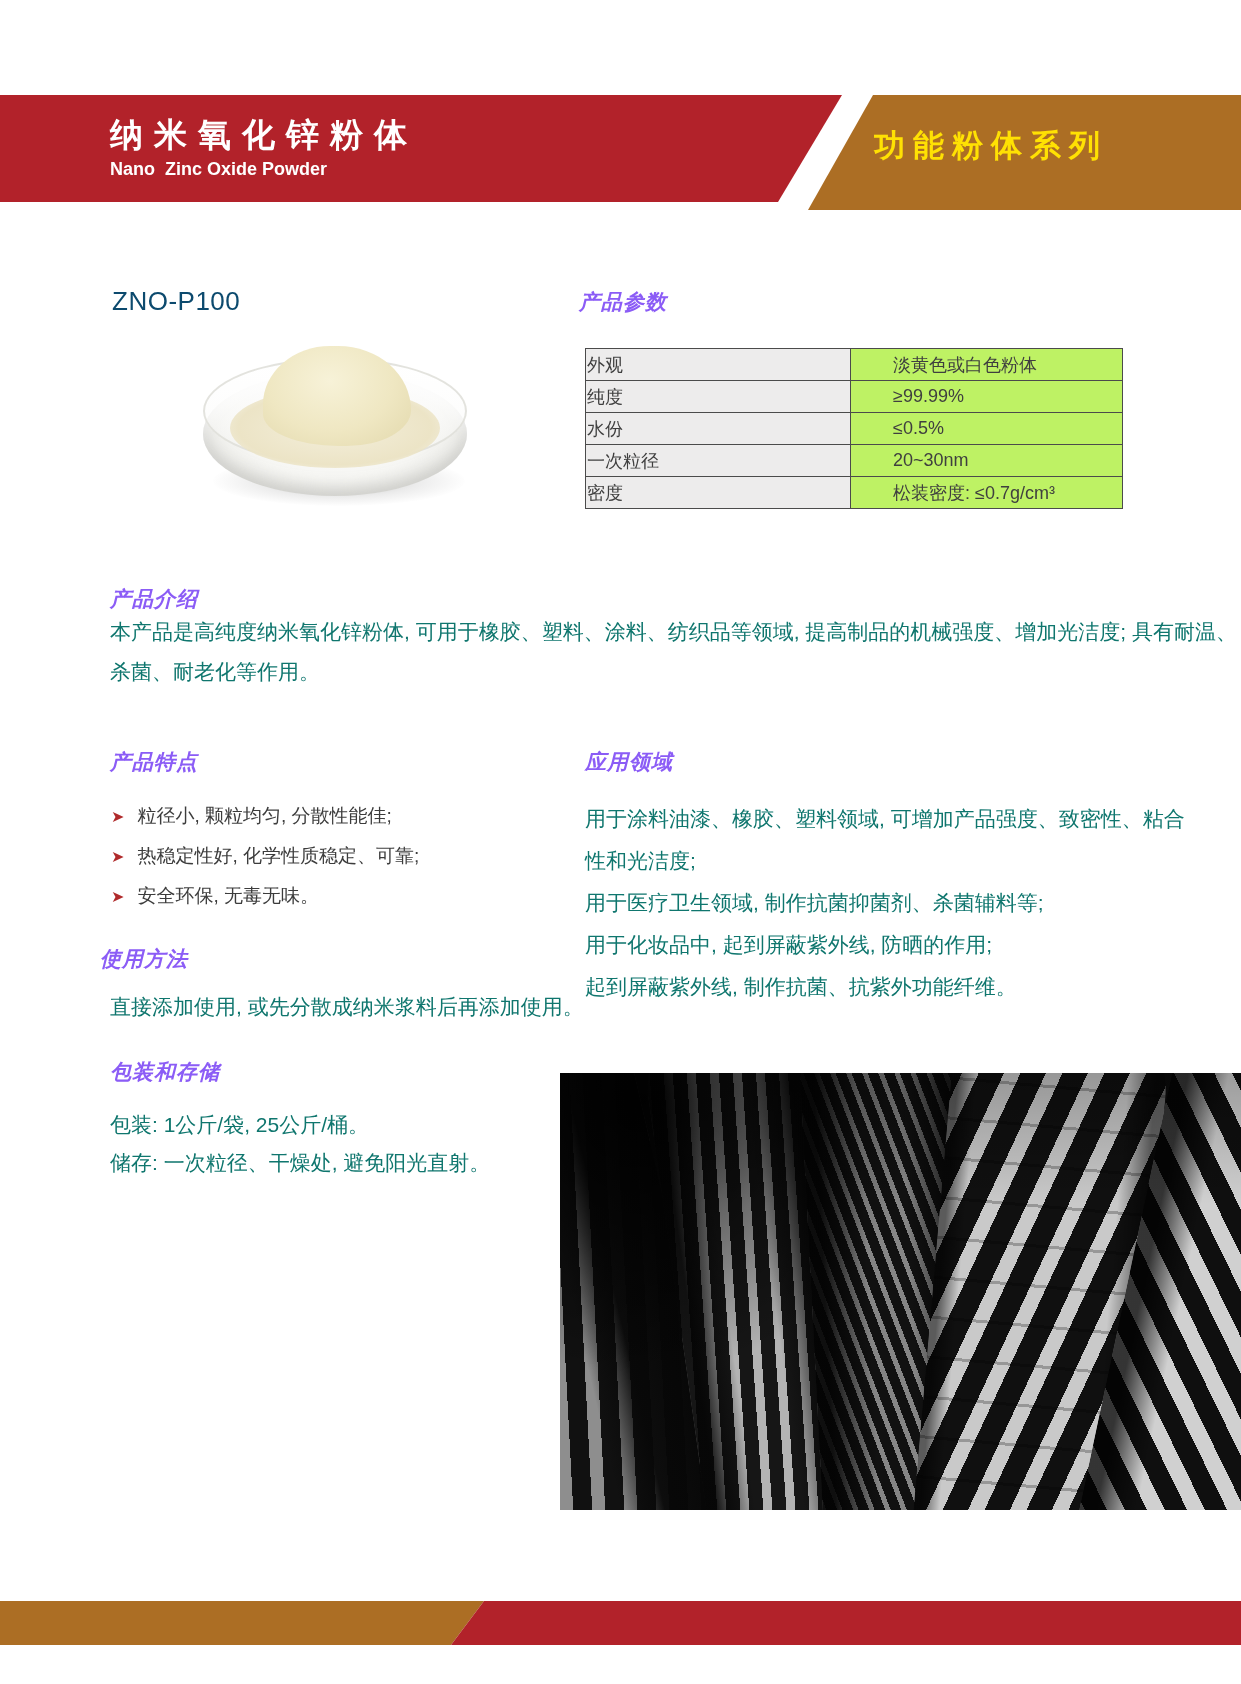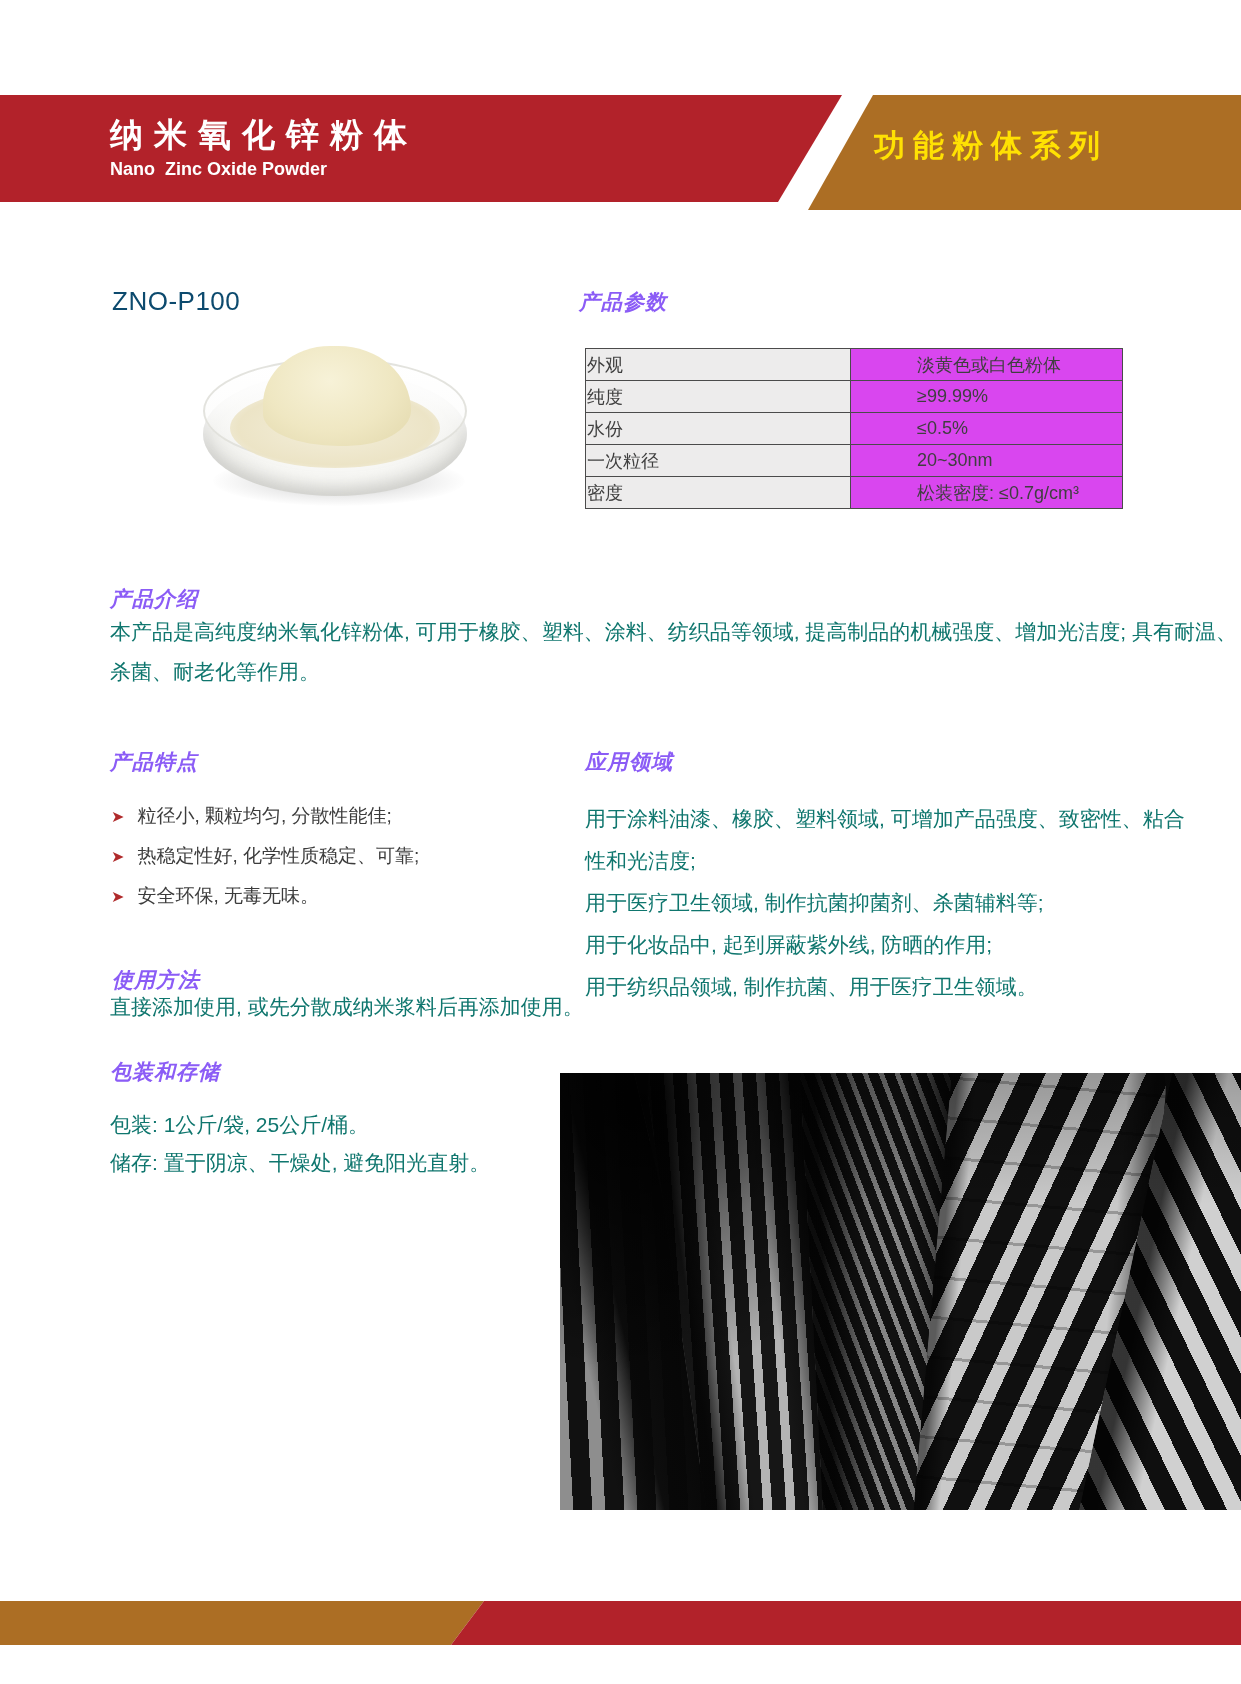--- a/index.html
+++ b/index.html
@@ -30,21 +30,21 @@
     box-shadow:inset 0 0 0 2px rgba(222,222,216,.85);}
   .powder-base{position:absolute;left:45px;top:58px;width:210px;height:80px;border-radius:50%;
     background:radial-gradient(ellipse,#f4efdc 0%,#ece4c6 65%,rgba(236,228,198,0) 100%);}
   .powder{position:absolute;left:78px;top:16px;width:148px;height:100px;
     border-radius:48% 52% 46% 54% / 62% 68% 38% 34%;
     background:radial-gradient(ellipse at 45% 35%,#f7f2d8 0%,#efe7c2 55%,#e2d8ac 100%);}
   
   .param-table{position:absolute;left:585px;top:348px;width:538px;border-collapse:collapse;table-layout:fixed;}
   .param-table td{border:1px solid #4b4b4b;height:29px;font-size:18px;color:#3f3f3f;}
   .p-label{width:262px;background:#edecec;text-align:left;}
-  .p-value{padding-left:66px;background:#d946ef;}
+  .p-value{padding-left:42px;background:#bef264;}
   
   .body-line{font-size:21px;color:#0f766e;white-space:nowrap;}
   .intro-lines{position:absolute;left:110px;top:612px;}
   .intro-lines .body-line{height:40px;line-height:40px;}
   .bullets{position:absolute;left:111px;top:796px;}
   .bullet{height:40px;line-height:40px;font-size:19px;color:#3c3c3c;white-space:nowrap;}
   .bullet .arrow{color:#b02a2b;font-size:16px;margin-right:13px;}
   .app-lines{position:absolute;left:585px;top:798px;}
   .app-lines .body-line{height:42px;line-height:42px;}
   .usage-text{position:absolute;left:110px;top:993px;}
@@ -144,30 +144,30 @@
       <span class="arrow">➤</span><span>安全环保, 无毒无味。</span>
     </div>
   </div>
 
   <div class="heading" style="left:585px;top:748px;">应用领域</div>
   <div class="app-lines">
     <div class="body-line">用于涂料油漆、橡胶、塑料领域, 可增加产品强度、致密性、粘合</div>
     <div class="body-line">性和光洁度;</div>
     <div class="body-line">用于医疗卫生领域, 制作抗菌抑菌剂、杀菌辅料等;</div>
     <div class="body-line">用于化妆品中, 起到屏蔽紫外线, 防晒的作用;</div>
-    <div class="body-line">用于纺织品领域, 制作抗菌、用于医疗卫生领域。</div>
+    <div class="body-line">起到屏蔽紫外线, 制作抗菌、抗紫外功能纤维。</div>
   </div>
 
-  <div class="heading" style="left:112px;top:945px;margin-top:21px;">使用方法</div>
+  <div class="heading" style="left:100px;top:945px;">使用方法</div>
   <div class="usage-text body-line">直接添加使用, 或先分散成纳米浆料后再添加使用。</div>
 
   <div class="heading" style="left:110px;top:1058px;">包装和存储</div>
   <div class="pack-lines">
     <div class="body-line">包装: 1公斤/袋, 25公斤/桶。</div>
-    <div class="body-line">储存: 置于阴凉、干燥处, 避免阳光直射。</div>
+    <div class="body-line">储存: 一次粒径、干燥处, 避免阳光直射。</div>
   </div>
 
   <div class="tires">
     <div class="tire t1"></div>
     <div class="tire t2"></div>
     <div class="tire t3"></div>
     <div class="tire t4"></div>
     <div class="tire t5"></div>
     <div class="tires-shade"></div>
   </div>

